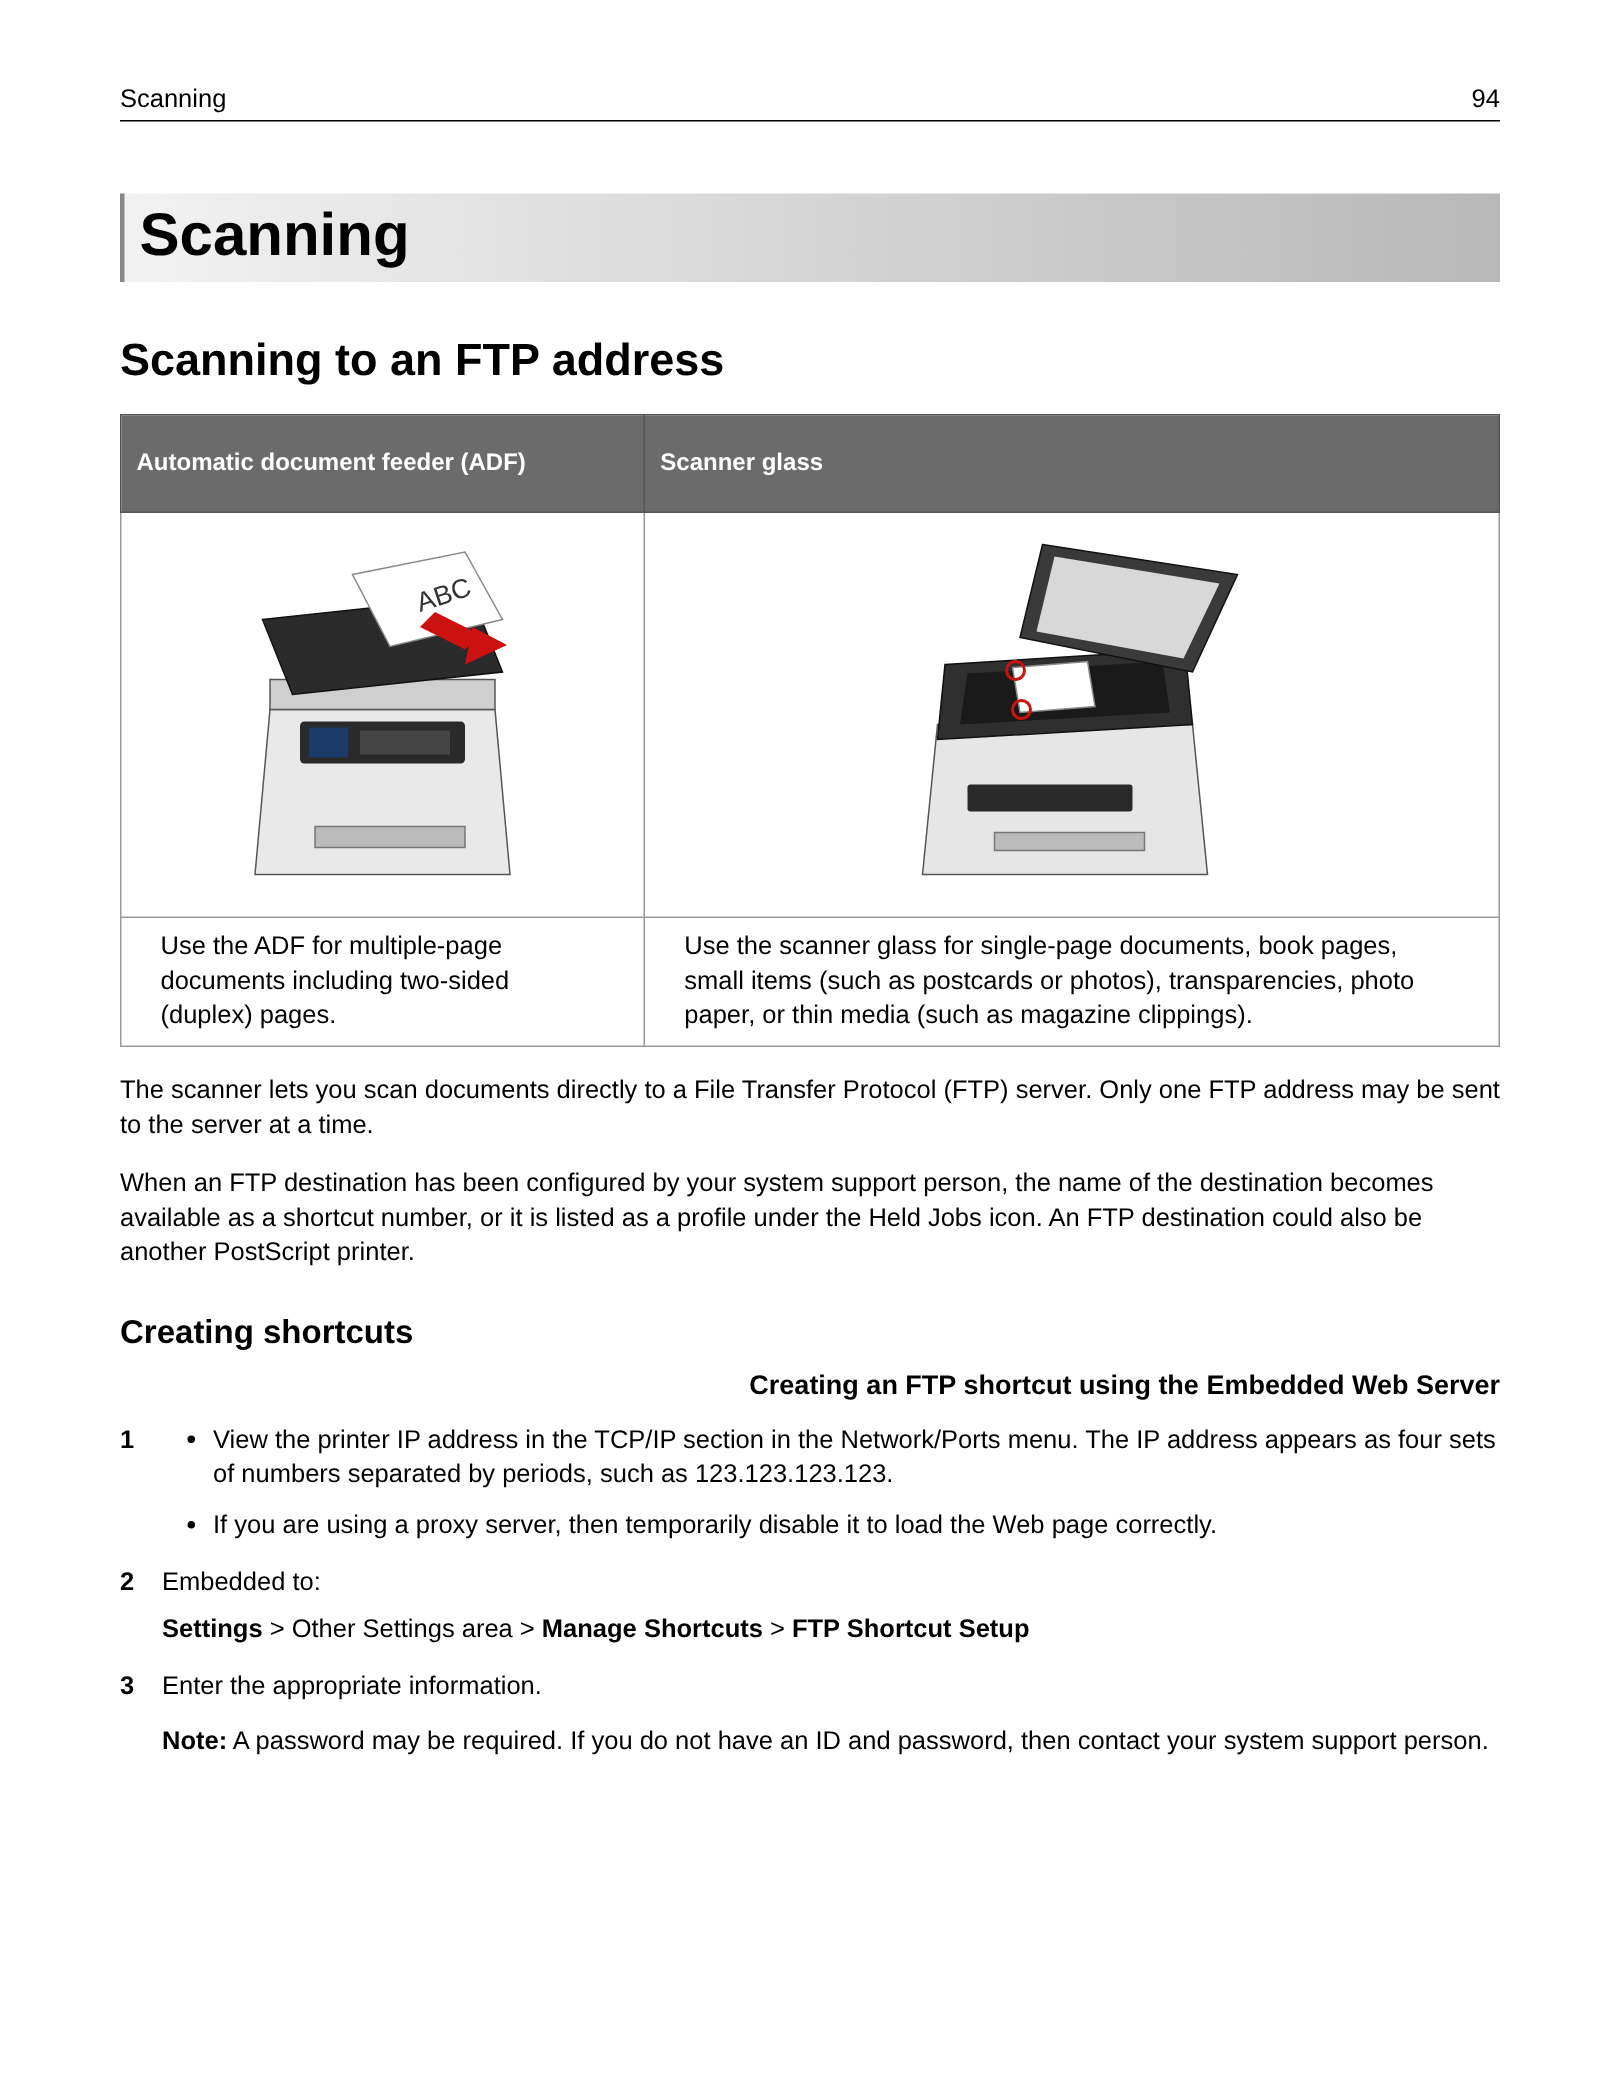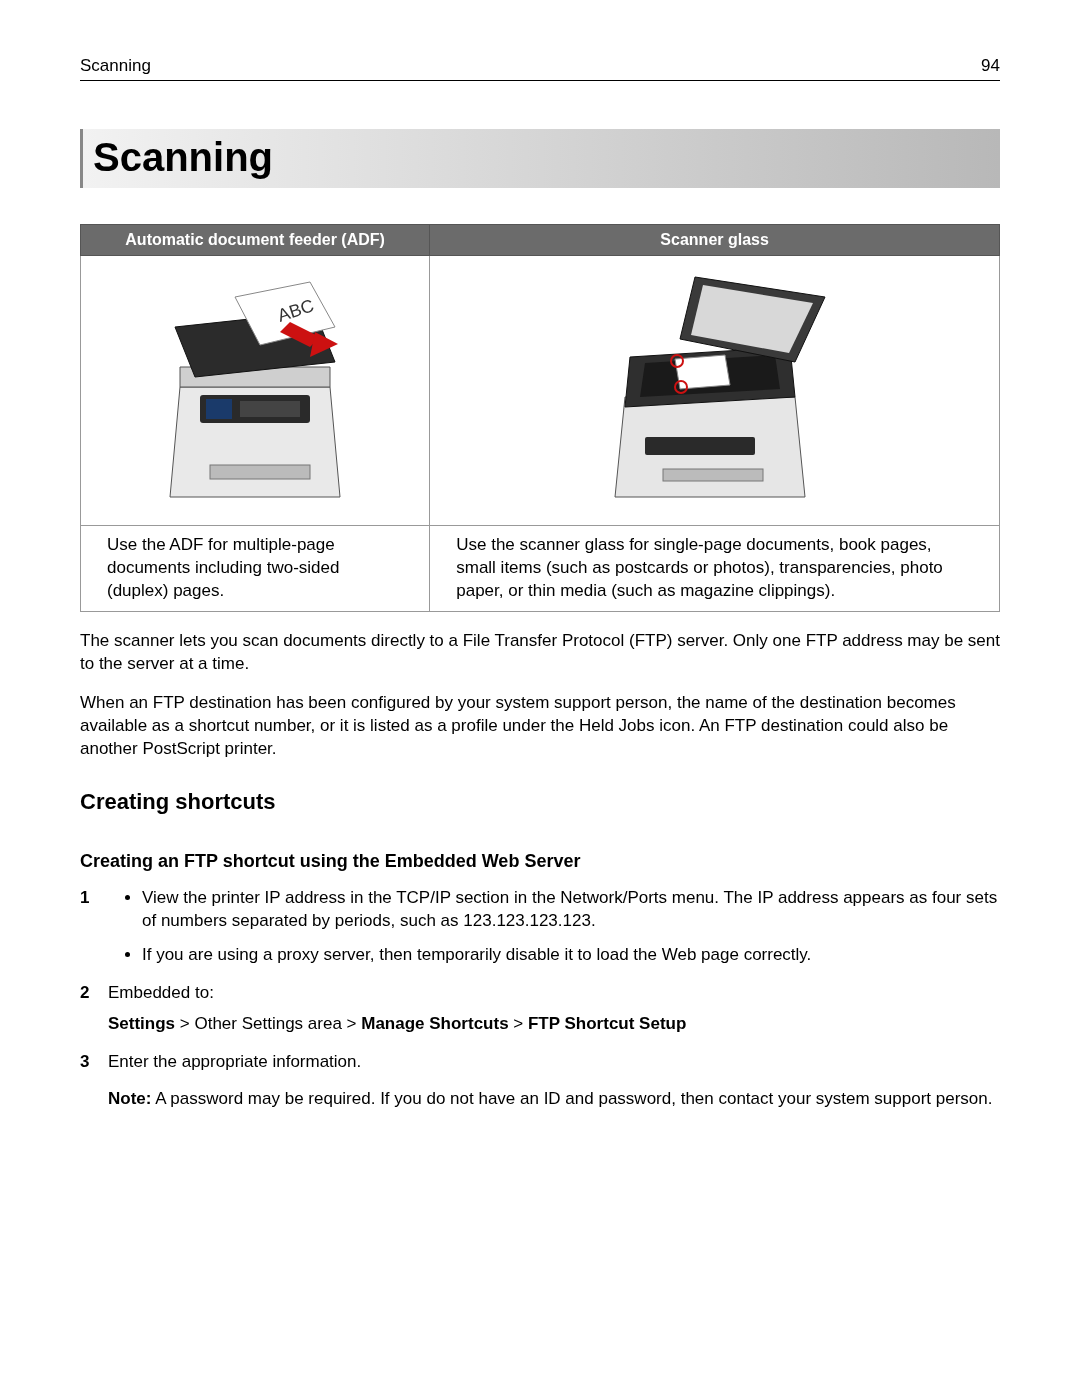--- a/index.html
+++ b/index.html
@@ -41,23 +41,23 @@
   }
   table.compare {
     width: 100%;
     border-collapse: collapse;
     margin-bottom: 18px;
   }
   table.compare th {
     background: #6b6b6b;
     color: #fff;
     font-weight: 700;
-    text-align: center;
+    text-align: left;
     font-size: 16px;
-    padding: 6px 10px;
+    padding: 23px 10px;
     border: 1px solid #555;
   }
   table.compare td {
     border: 1px solid #999;
     vertical-align: top;
     padding: 8px 26px;
     font-size: 17px;
     line-height: 1.35;
   }
   table.compare td.imgcell {
@@ -69,26 +69,27 @@
   .printer-illus { display:inline-block; }
   p.body {
     font-size: 17px;
     line-height: 1.35;
     margin-bottom: 16px;
   }
   h3.subsection {
     font-size: 22px;
     font-weight: 700;
     margin-top: 28px;
-    margin-bottom: 36px;
+    margin-bottom: 12px;
   }
   h4.subsub {
     font-size: 18px;
     font-weight: 700;
     margin-bottom: 14px;
+    text-align: right;
   }
   ol.steps {
     list-style: none;
     counter-reset: step;
     font-size: 17px;
     line-height: 1.45;
   }
   ol.steps > li {
     counter-increment: step;
     position: relative;
@@ -129,20 +130,21 @@
 
   <div class="runhead">
     <span>Scanning</span>
     <span>94</span>
   </div>
 
   <div class="chapter-bar">
     <h1>Scanning</h1>
   </div>
 
+  <h2 class="section">Scanning to an FTP address</h2>
 
   <table class="compare">
     <colgroup>
         <col class="col-adf">
         <col class="col-glass">
       </colgroup>
     <thead>
       <tr>
         <th>Automatic document feeder (ADF)</th>
         <th>Scanner glass</th>

